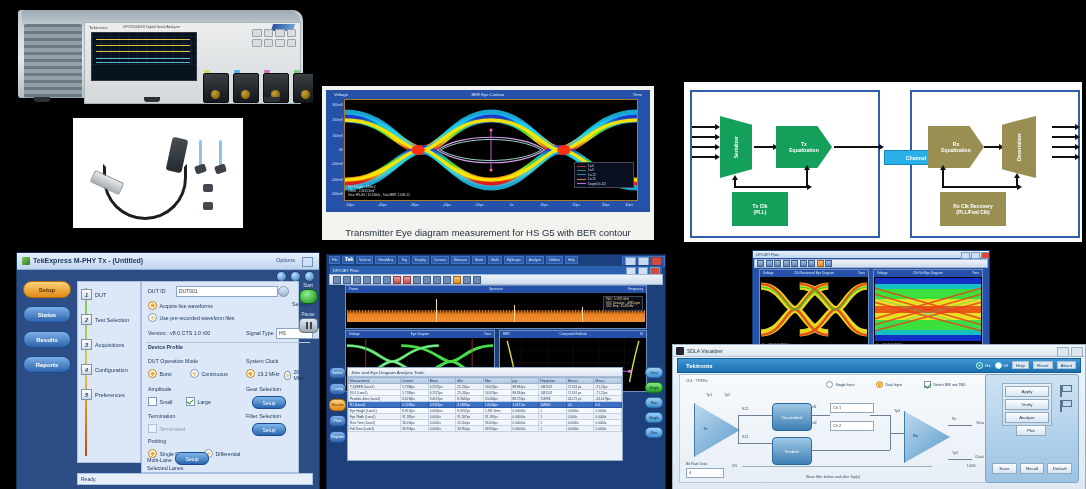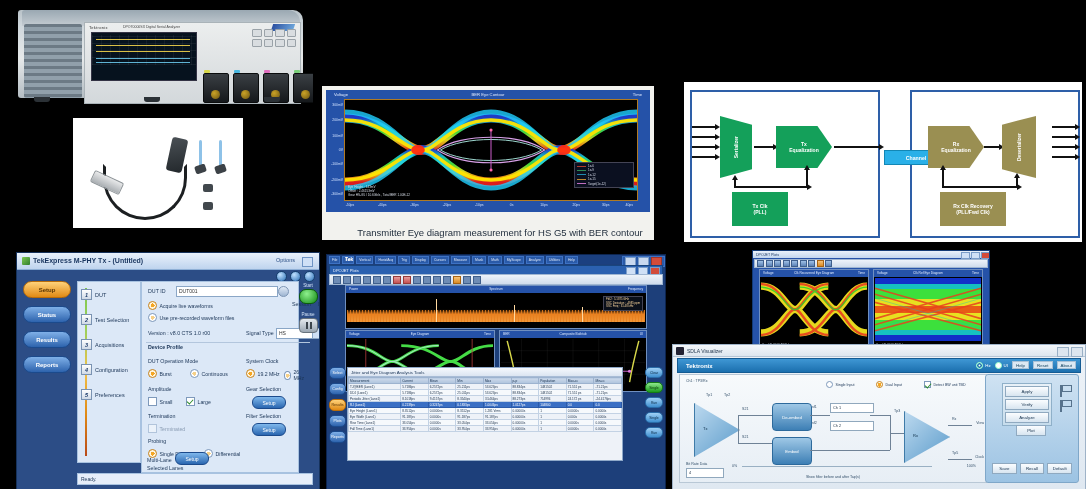--- a/index.html
+++ b/index.html
@@ -78,21 +78,21 @@
   .eye-yax span{position:absolute;right:1px;transform:translateY(-50%);}
   .eye-xax{position:absolute;left:18px;right:12px;bottom:1px;height:9px;
     font-size:3.4px;color:#cfe0ff;}
   .eye-xax span{position:absolute;top:1px;transform:translateX(-50%);}
   .eye-legend{position:absolute;right:3px;bottom:12px;width:54px;
     background:#0b1020;border:1px solid #445;padding:1px 2px;}
   .eye-legend div{display:flex;align-items:center;gap:2px;font-size:3px;color:#d7ddea;line-height:4.4px;}
   .eye-legend i{display:block;width:9px;height:1px;}
   .eye-stats{position:absolute;left:3px;bottom:3px;font-size:3.1px;color:#d8dee8;line-height:4px;}
   .eye-cap{position:absolute;left:0;bottom:2px;width:100%;text-align:center;
-    font-size:9.5px;color:#23303f;padding-left:12px;}
+    font-size:9.5px;color:#23303f;}
 
   
   .bd{left:684px;top:82px;width:398px;height:160px;background:#fff;}
   .bd-box{position:absolute;top:8px;height:144px;border:2px solid #2e5fa8;background:#fff;}
   .bd-tx{left:6px;width:186px;}
   .bd-rx{left:226px;width:166px;}
   .bd-chan{position:absolute;left:200px;top:68px;width:62px;height:13px;
     background:#2ab0e8;border:1px solid #1387b5;color:#fff;font-size:5.2px;
     display:flex;align-items:center;justify-content:center;font-weight:bold;}
   .trap{position:absolute;background:#14a05a;display:flex;align-items:center;justify-content:center;

